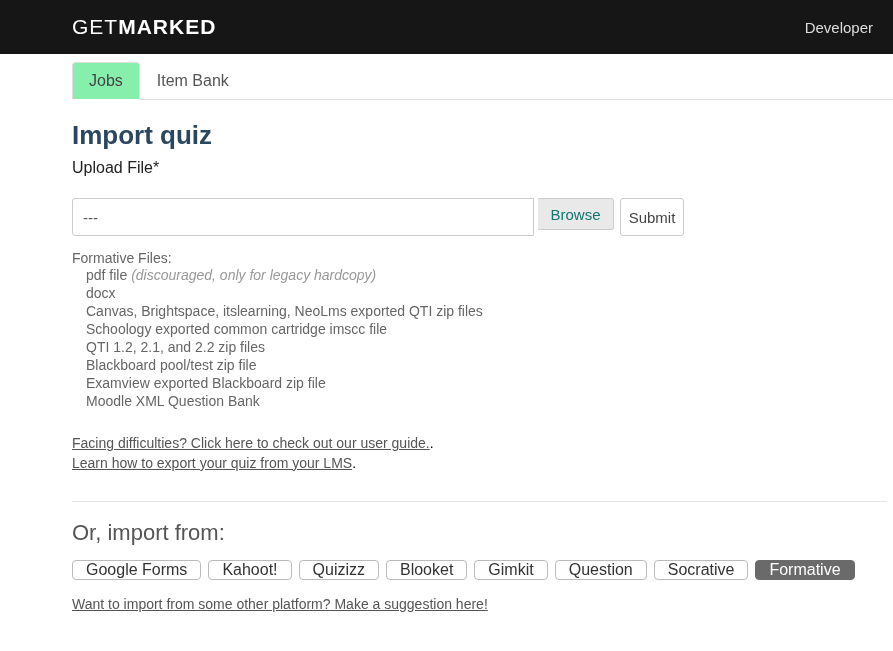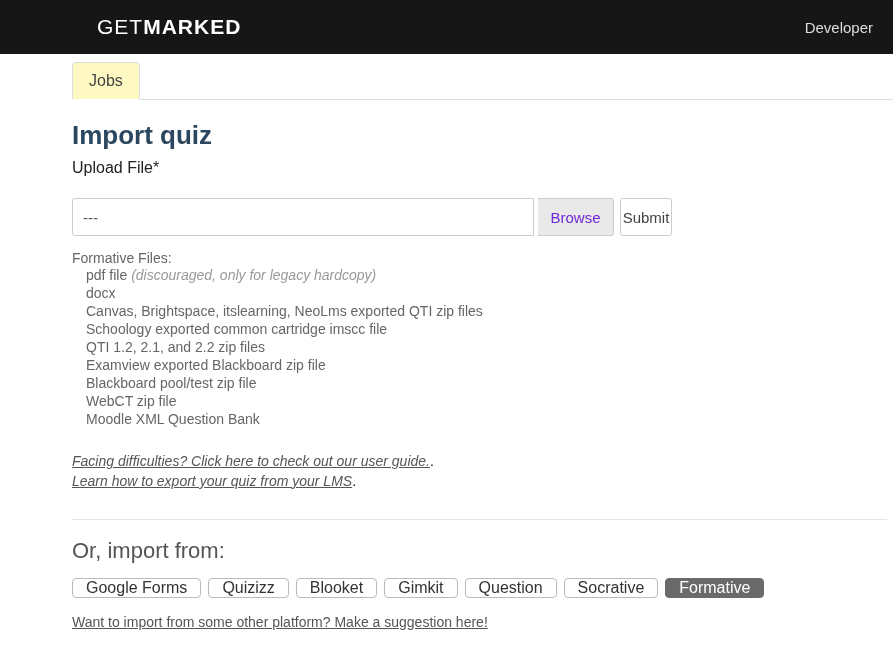--- a/index.html
+++ b/index.html
@@ -22,21 +22,20 @@
   justify-content: space-between;
   padding: 0 20px 0 72px;
 }
 .logo {
   color: #fff;
   font-size: 21px;
   letter-spacing: 1px;
 }
 .logo-get {
   font-weight: 300;
-  margin-left: 25px;
 }
 .logo-marked {
   font-weight: 700;
 }
 .developer-link {
   color: #ddd;
   font-size: 15px;
   text-decoration: none;
 }
 .tabs {
@@ -54,21 +53,21 @@
   border: 1px solid transparent;
   border-bottom: none;
   position: relative;
 }
 .tab.active {
   border: 1px solid #ddd;
   border-bottom: 1px solid #fff;
   border-radius: 4px 4px 0 0;
   color: #444;
   margin-bottom: -1px;
-  background: #fef9c3;
+  background: #86efac;
 }
 .content {
   margin-left: 72px;
   margin-top: 20px;
   width: calc(100% - 72px);
 }
 h1 {
   color: #2b465f;
   font-size: 26px;
   font-weight: 600;
@@ -89,33 +88,33 @@
   width: 462px;
   height: 38px;
   border: 1px solid #ccc;
   border-radius: 3px 0 0 3px;
   padding: 0 10px;
   font-size: 15px;
   color: #555;
   background: #fff;
 }
 .browse-btn {
-  height: 38px;
+  height: 32px;
   width: 76px;
   border: 1px solid #ccc;
   border-left: none;
   background: #e9e9e9;
   font-size: 15px;
-  color: #6d28d9;
+  color: #0f766e;
   cursor: pointer;
   border-radius: 0 3px 3px 0;
 }
 .submit-btn {
   height: 38px;
-  width: 52px;
+  width: 64px;
   border: 1px solid #ccc;
   background: #fff;
   font-size: 15px;
   color: #444;
   cursor: pointer;
   border-radius: 3px;
   margin-left: 2px;
 }
 .accepted {
   margin-top: 14px;
@@ -132,21 +131,20 @@
 .italic-note {
   font-style: italic;
   color: #999;
 }
 .help-links {
   margin-top: 24px;
   font-size: 14px;
 }
 .help-links a {
   color: #555;
-  font-style: italic;
   text-decoration: underline;
   display: inline-block;
 }
 .help-links div {
   line-height: 1.4;
 }
 hr {
   margin-top: 28px;
   width: 815px;
   border: none;
@@ -189,20 +187,21 @@
 
 <div class="header">
   <div class="logo">
     <span class="logo-get">GET</span><span class="logo-marked">MARKED</span>
   </div>
   <a href="#" class="developer-link">Developer</a>
 </div>
 
 <div class="tabs">
   <div class="tab active">Jobs</div>
+  <div class="tab">Item Bank</div>
 </div>
 
 <div class="content">
   <h1>Import quiz</h1>
   <span class="upload-label">Upload File*</span>
 
   <div class="upload-row">
     <input type="text" class="file-input" readonly="" value="---" style="">
     <button class="browse-btn">Browse</button>
     <button class="submit-btn">Submit</button>
@@ -211,38 +210,38 @@
   <div class="accepted">
     <div>Formative Files:</div>
     <ul>
       <li>
         <span>pdf file </span><span class="italic-note">(discouraged, only for legacy hardcopy)</span>
       </li>
       <li>docx</li>
       <li>Canvas, Brightspace, itslearning, NeoLms exported QTI zip files</li>
       <li>Schoology exported common cartridge imscc file</li>
       <li>QTI 1.2, 2.1, and 2.2 zip files</li>
+      <li>Blackboard pool/test zip file</li>
       <li>Examview exported Blackboard zip file</li>
-      <li>Blackboard pool/test zip file</li>
-      <li>WebCT zip file</li>
       <li>Moodle XML Question Bank</li>
     </ul>
   </div>
 
   <div class="help-links">
     <div><a href="#">Facing difficulties? Click here to check out our user guide.</a><span>.</span></div>
     <div><a href="#">Learn how to export your quiz from your LMS</a><span>.</span></div>
   </div>
 
   <hr>
 
   <div class="import-from">Or, import from:</div>
 
   <div class="platform-buttons">
     <button class="platform-btn">Google Forms</button>
+    <button class="platform-btn">Kahoot!</button>
     <button class="platform-btn">Quizizz</button>
     <button class="platform-btn">Blooket</button>
     <button class="platform-btn">Gimkit</button>
     <button class="platform-btn">Question</button>
     <button class="platform-btn">Socrative</button>
     <button class="platform-btn active">Formative</button>
   </div>
 
   <a href="#" class="suggestion-link">Want to import from some other platform? Make a suggestion here!</a>
 </div>

